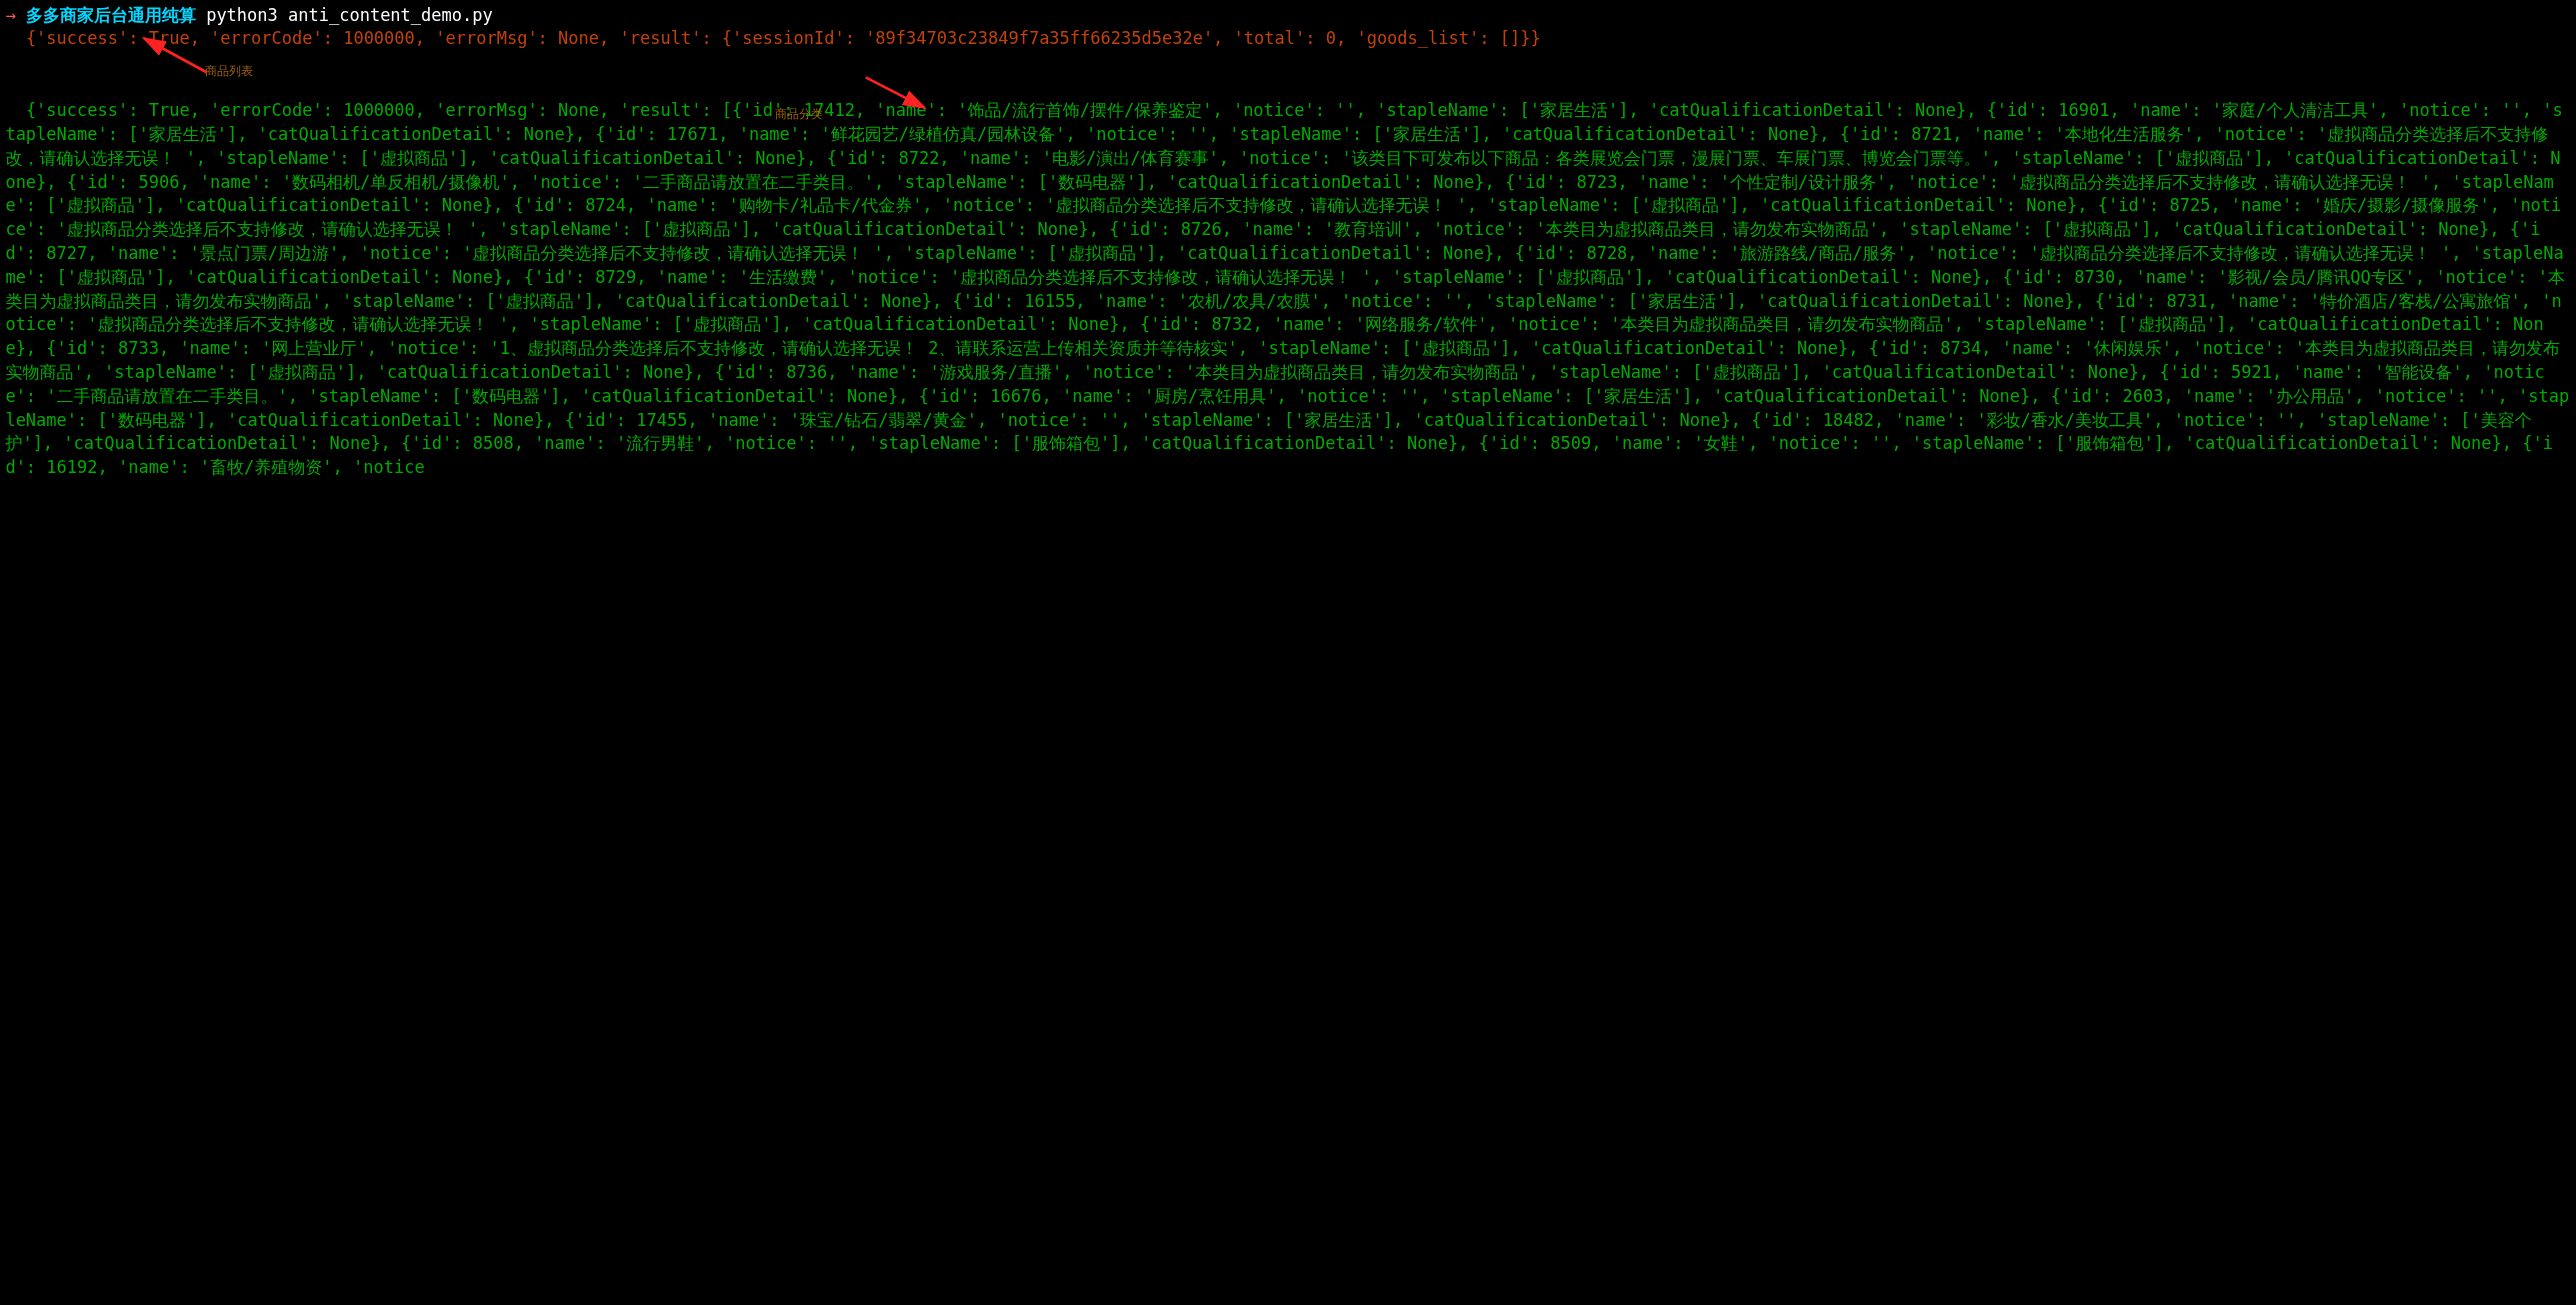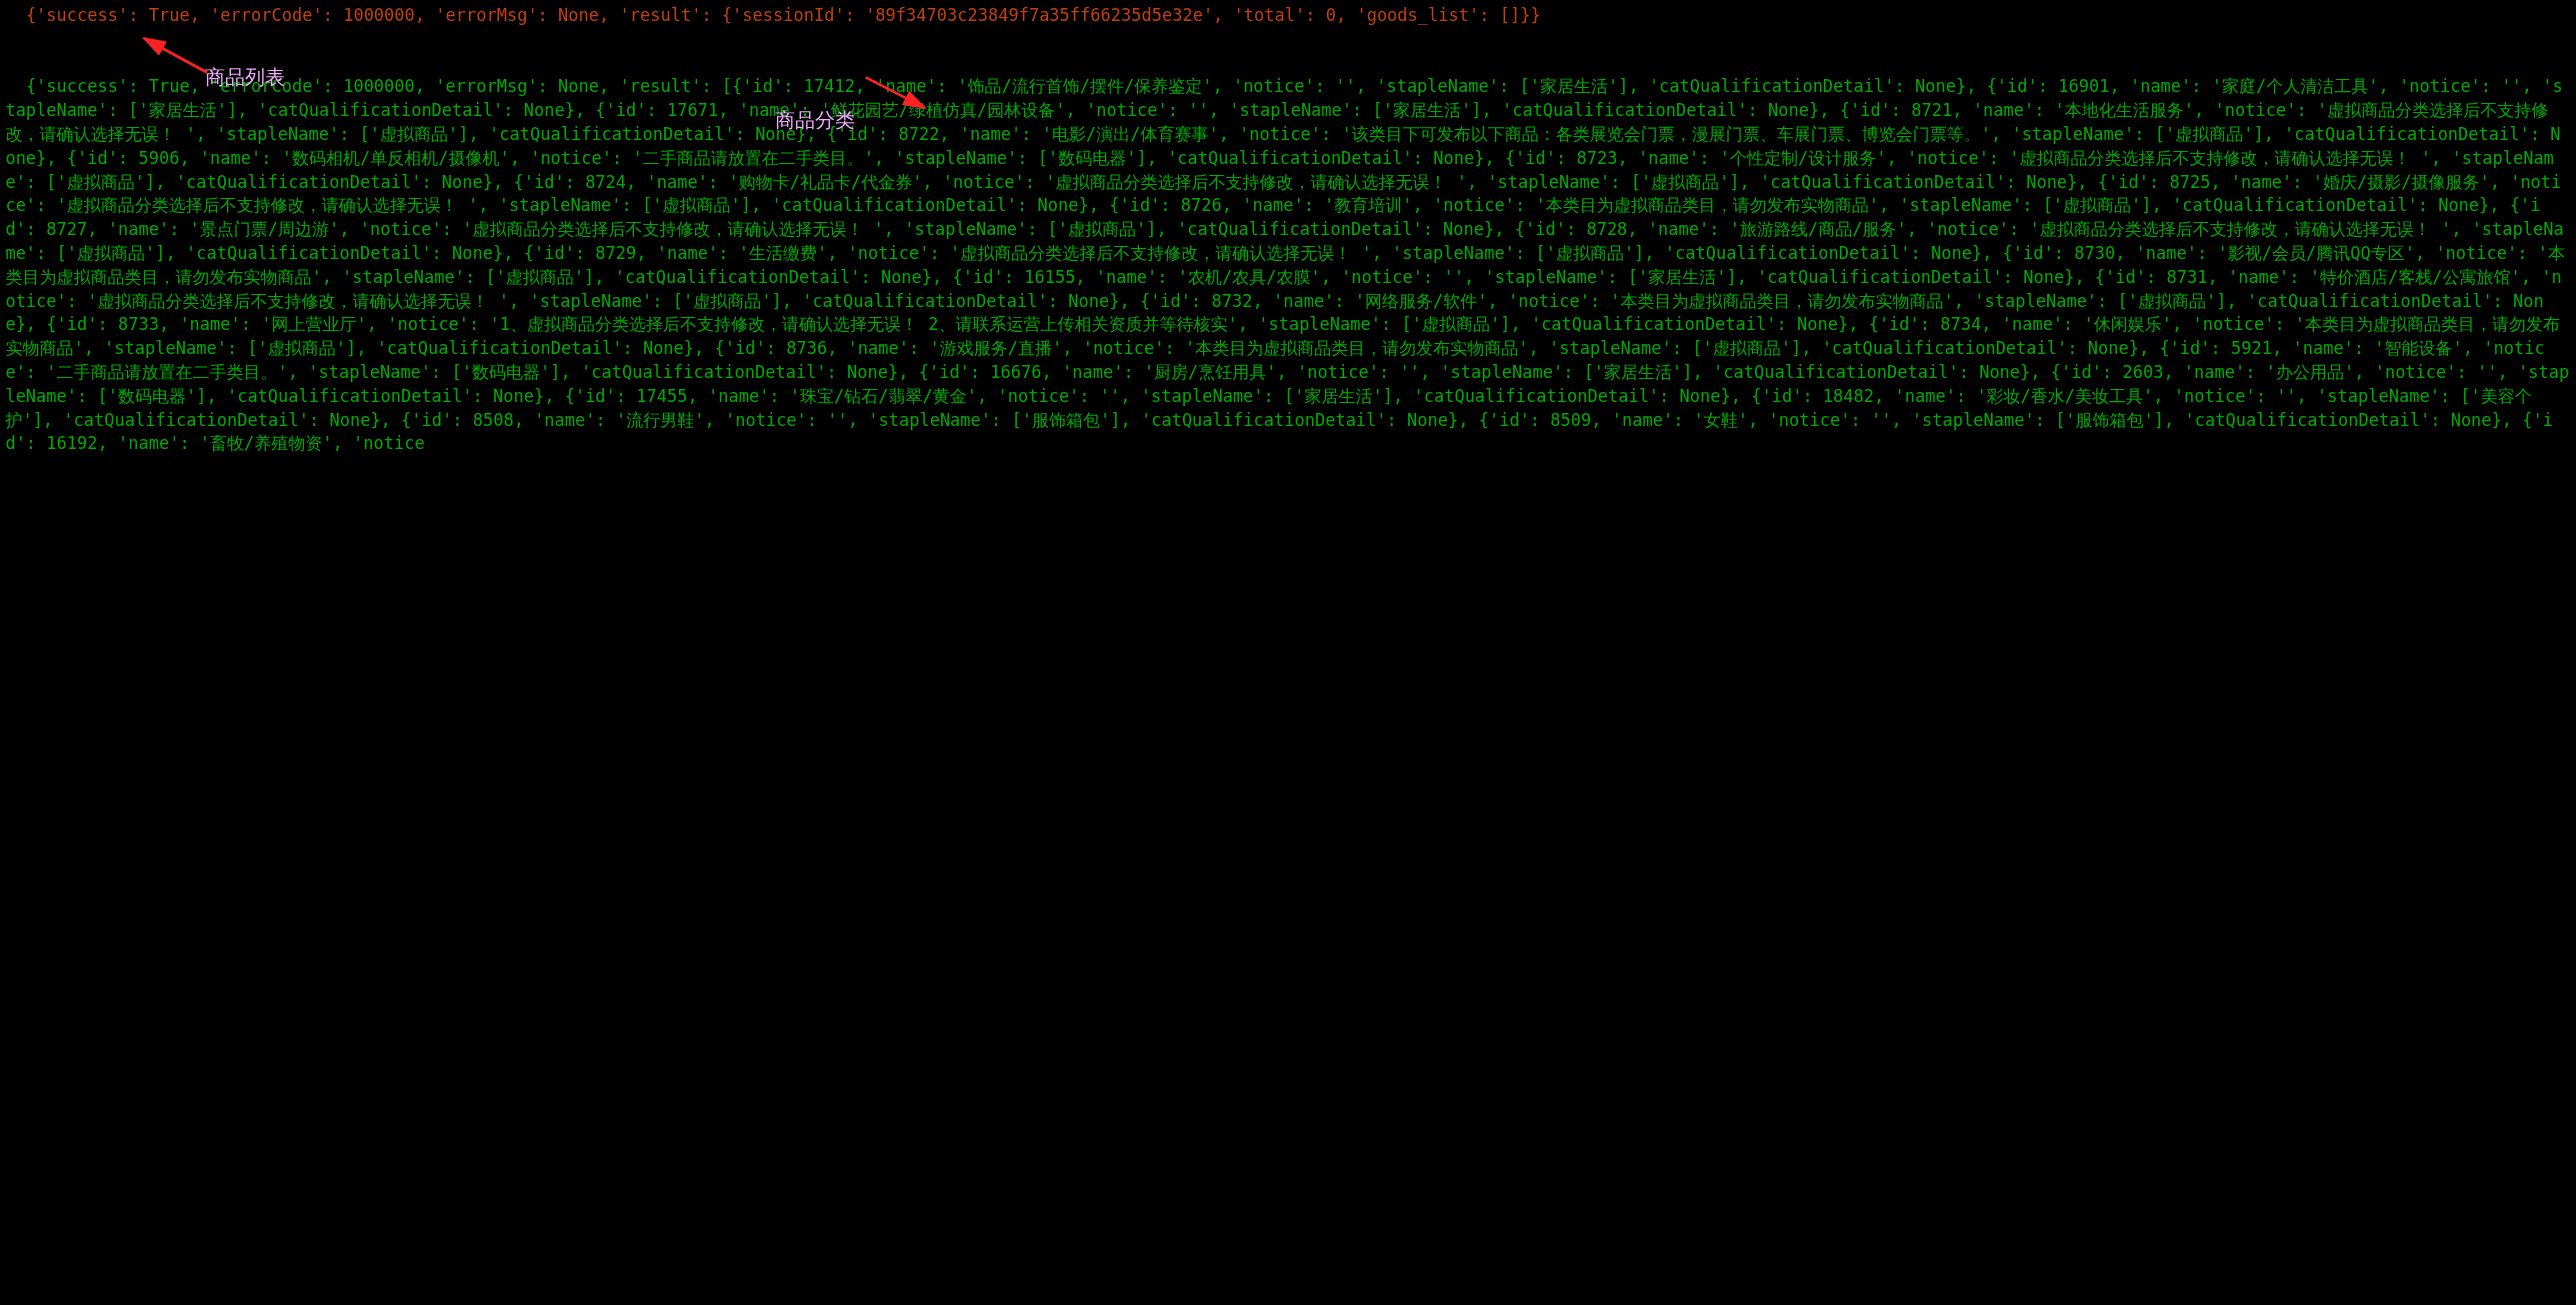--- a/index.html
+++ b/index.html
@@ -24,34 +24,39 @@
       word-break: break-all;
     }
     .output2 {
       color: #00aa00;
       white-space: pre-wrap;
       word-break: break-all;
       margin-top: 48px;
     }
     .anno {
       position: absolute;
-      color: #f0abfc;
-      font-size: 20px;
+      color: #a16207;
+      font-size: 12px;
       font-family: "PingFang SC", "Microsoft YaHei", sans-serif;
       pointer-events: none;
     }
     .arrow {
       position: absolute;
       pointer-events: none;
     }
   </style>
 </head>
 <body>
 
 <div>
+  <div>
+    <span class="prompt-arrow">→</span>
+    <span class="prompt-text">多多商家后台通用纯算</span>
+    <span class="cmd">python3 anti_content_demo.py</span>
+  </div>
   <div class="output1">  {'success': True, 'errorCode': 1000000, 'errorMsg': None, 'result': {'sessionId': '89f34703c23849f7a35ff66235d5e32e', 'total': 0, 'goods_list': []}}</div>
   <div class="output2">  {'success': True, 'errorCode': 1000000, 'errorMsg': None, 'result': [{'id': 17412, 'name': '饰品/流行首饰/摆件/保养鉴定', 'notice': '', 'stapleName': ['家居生活'], 'catQualificationDetail': None}, {'id': 16901, 'name': '家庭/个人清洁工具', 'notice': '', 'stapleName': ['家居生活'], 'catQualificationDetail': None}, {'id': 17671, 'name': '鲜花园艺/绿植仿真/园林设备', 'notice': '', 'stapleName': ['家居生活'], 'catQualificationDetail': None}, {'id': 8721, 'name': '本地化生活服务', 'notice': '虚拟商品分类选择后不支持修改，请确认选择无误！ ', 'stapleName': ['虚拟商品'], 'catQualificationDetail': None}, {'id': 8722, 'name': '电影/演出/体育赛事', 'notice': '该类目下可发布以下商品：各类展览会门票，漫展门票、车展门票、博览会门票等。', 'stapleName': ['虚拟商品'], 'catQualificationDetail': None}, {'id': 5906, 'name': '数码相机/单反相机/摄像机', 'notice': '二手商品请放置在二手类目。', 'stapleName': ['数码电器'], 'catQualificationDetail': None}, {'id': 8723, 'name': '个性定制/设计服务', 'notice': '虚拟商品分类选择后不支持修改，请确认选择无误！ ', 'stapleName': ['虚拟商品'], 'catQualificationDetail': None}, {'id': 8724, 'name': '购物卡/礼品卡/代金券', 'notice': '虚拟商品分类选择后不支持修改，请确认选择无误！ ', 'stapleName': ['虚拟商品'], 'catQualificationDetail': None}, {'id': 8725, 'name': '婚庆/摄影/摄像服务', 'notice': '虚拟商品分类选择后不支持修改，请确认选择无误！ ', 'stapleName': ['虚拟商品'], 'catQualificationDetail': None}, {'id': 8726, 'name': '教育培训', 'notice': '本类目为虚拟商品类目，请勿发布实物商品', 'stapleName': ['虚拟商品'], 'catQualificationDetail': None}, {'id': 8727, 'name': '景点门票/周边游', 'notice': '虚拟商品分类选择后不支持修改，请确认选择无误！ ', 'stapleName': ['虚拟商品'], 'catQualificationDetail': None}, {'id': 8728, 'name': '旅游路线/商品/服务', 'notice': '虚拟商品分类选择后不支持修改，请确认选择无误！ ', 'stapleName': ['虚拟商品'], 'catQualificationDetail': None}, {'id': 8729, 'name': '生活缴费', 'notice': '虚拟商品分类选择后不支持修改，请确认选择无误！ ', 'stapleName': ['虚拟商品'], 'catQualificationDetail': None}, {'id': 8730, 'name': '影视/会员/腾讯QQ专区', 'notice': '本类目为虚拟商品类目，请勿发布实物商品', 'stapleName': ['虚拟商品'], 'catQualificationDetail': None}, {'id': 16155, 'name': '农机/农具/农膜', 'notice': '', 'stapleName': ['家居生活'], 'catQualificationDetail': None}, {'id': 8731, 'name': '特价酒店/客栈/公寓旅馆', 'notice': '虚拟商品分类选择后不支持修改，请确认选择无误！ ', 'stapleName': ['虚拟商品'], 'catQualificationDetail': None}, {'id': 8732, 'name': '网络服务/软件', 'notice': '本类目为虚拟商品类目，请勿发布实物商品', 'stapleName': ['虚拟商品'], 'catQualificationDetail': None}, {'id': 8733, 'name': '网上营业厅', 'notice': '1、虚拟商品分类选择后不支持修改，请确认选择无误！ 2、请联系运营上传相关资质并等待核实', 'stapleName': ['虚拟商品'], 'catQualificationDetail': None}, {'id': 8734, 'name': '休闲娱乐', 'notice': '本类目为虚拟商品类目，请勿发布实物商品', 'stapleName': ['虚拟商品'], 'catQualificationDetail': None}, {'id': 8736, 'name': '游戏服务/直播', 'notice': '本类目为虚拟商品类目，请勿发布实物商品', 'stapleName': ['虚拟商品'], 'catQualificationDetail': None}, {'id': 5921, 'name': '智能设备', 'notice': '二手商品请放置在二手类目。', 'stapleName': ['数码电器'], 'catQualificationDetail': None}, {'id': 16676, 'name': '厨房/烹饪用具', 'notice': '', 'stapleName': ['家居生活'], 'catQualificationDetail': None}, {'id': 2603, 'name': '办公用品', 'notice': '', 'stapleName': ['数码电器'], 'catQualificationDetail': None}, {'id': 17455, 'name': '珠宝/钻石/翡翠/黄金', 'notice': '', 'stapleName': ['家居生活'], 'catQualificationDetail': None}, {'id': 18482, 'name': '彩妆/香水/美妆工具', 'notice': '', 'stapleName': ['美容个护'], 'catQualificationDetail': None}, {'id': 8508, 'name': '流行男鞋', 'notice': '', 'stapleName': ['服饰箱包'], 'catQualificationDetail': None}, {'id': 8509, 'name': '女鞋', 'notice': '', 'stapleName': ['服饰箱包'], 'catQualificationDetail': None}, {'id': 16192, 'name': '畜牧/养殖物资', 'notice</div>
 </div>
 
 <svg class="arrow" style="left:135px; top:30.5px; width:81px; height:47px;" viewBox="0 0 90 52" width="81" height="47">
   <defs>
     <marker id="ah1" markerWidth="10" markerHeight="10" refX="8" refY="3" orient="auto">
       <path d="M0,0 L0,6 L9,3 z" fill="#ff2222"></path>
     </marker>
   </defs>

